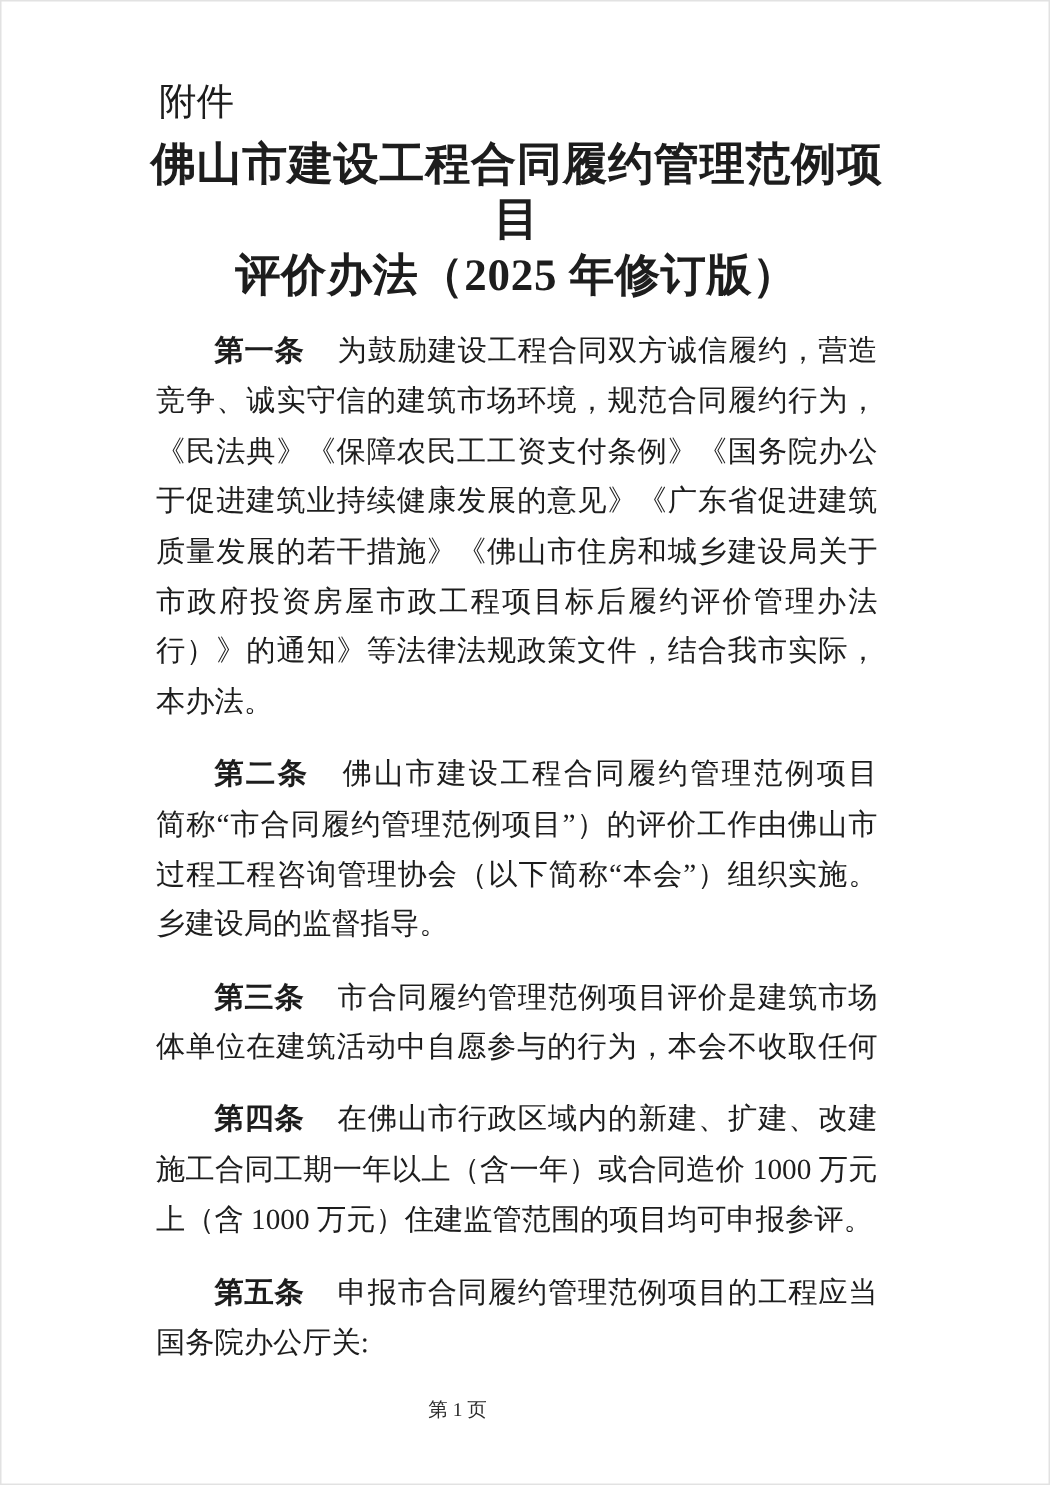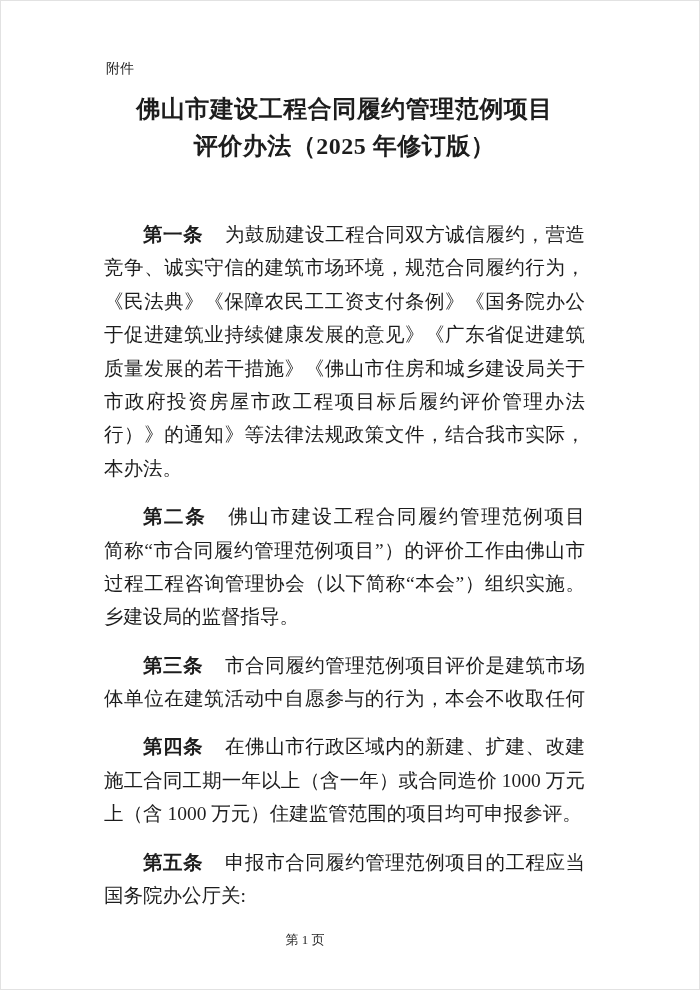--- a/index.html
+++ b/index.html
@@ -15,31 +15,31 @@
     box-sizing: border-box;
     border: 1px solid #e2e2e2;
     overflow: hidden;
     font-family: "Liberation Serif", "DejaVu Serif", serif;
     color: #1d1d1d;
   }
   .attachment {
     position: absolute;
     left: 105px;
     top: 56px;
-    font-size: 14px;
+    font-size: 25px;
     line-height: 24px;
   }
   .doc-title {
     position: absolute;
     left: 88px;
     top: 90px;
     width: 511px;
     text-align: center;
     font-weight: bold;
-    font-size: 24px;
+    font-size: 30px;
     line-height: 37px;
     letter-spacing: 0.5px;
   }
   .doc-title .t-line { display: block; }
   .body-text {
     position: absolute;
     left: 88px;
     top: 202px;
     width: 511px;
     font-size: 19.5px;

